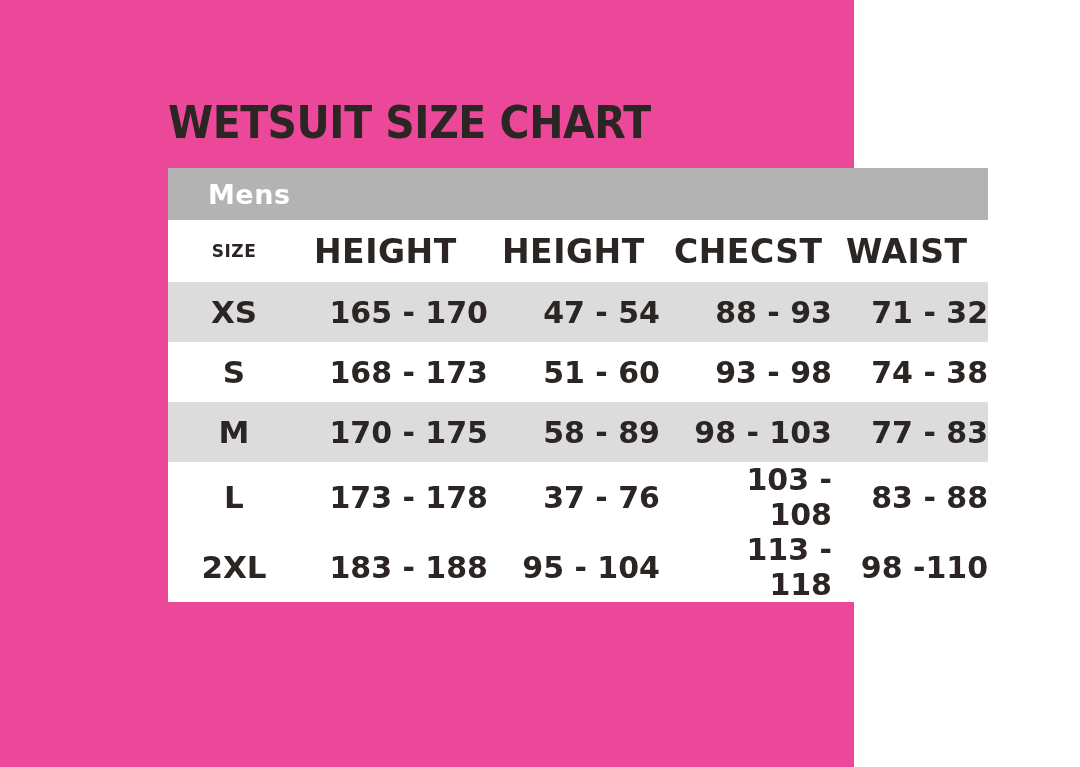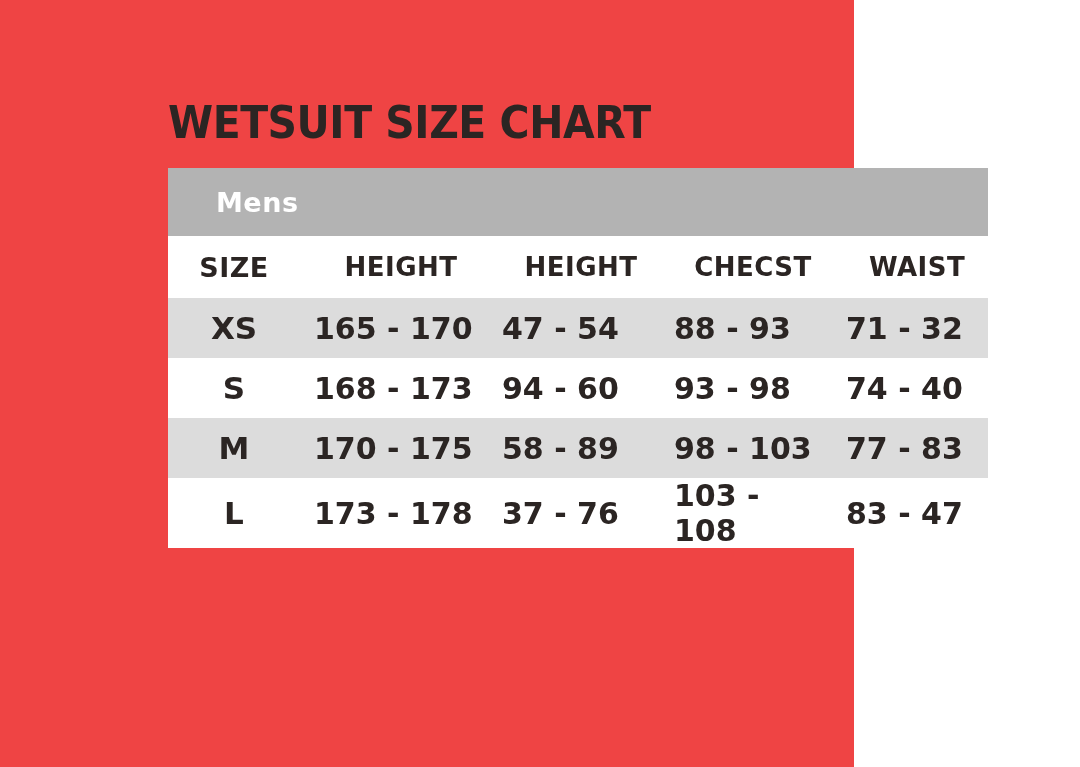--- a/index.html
+++ b/index.html
@@ -11,21 +11,21 @@
     width: 1080px;
     height: 767px;
     font-family: "Liberation Sans", sans-serif;
     color: #2b2523;
     overflow: hidden;
   }
   .page {
     position: relative;
     width: 854px;
     height: 767px;
-    background: #ef4444;
+    background: #ec4899;
   }
   .chart-wrap {
     position: absolute;
     left: 168px;
     top: 100px;
     width: 820px;
   }
   .chart-title {
     font-family: "DejaVu Sans", sans-serif;
     font-weight: bold;
@@ -45,57 +45,57 @@
   }
   table.size-table col.c-size   { width: 132px; }
   table.size-table col.c-height { width: 188px; }
   table.size-table col.c-weight { width: 172px; }
   table.size-table col.c-chest  { width: 172px; }
   table.size-table col.c-waist  { width: 156px; }
 
   tr.band-row td {
     background: #b3b3b3;
     height: 52px;
-    padding: 8px;
+    padding: 0;
   }
   .band-label {
     font-family: "DejaVu Sans", sans-serif;
     font-weight: bold;
     font-size: 27px;
     color: #ffffff;
     padding-left: 40px;
     letter-spacing: 0.5px;
   }
   tr.head-row th {
     background: #ffffff;
     height: 62px;
     font-family: "DejaVu Sans", sans-serif;
     font-weight: bold;
-    font-size: 26px;
+    font-size: 33px;
     color: #2b2523;
     letter-spacing: 0.5px;
-    text-align: center;
+    text-align: left;
     padding: 0;
     vertical-align: middle;
   }
   tr.head-row th.size-head {
     text-align: center;
-    font-size: 27px;
+    font-size: 17px;
   }
   tr.head-row th span.pad {
     display: inline-block;
     padding-left: 14px;
   }
   tr.data-row td {
     height: 60px;
     font-family: "DejaVu Sans", sans-serif;
     font-weight: bold;
     font-size: 30px;
     color: #2b2523;
-    text-align: left;
+    text-align: right;
     padding: 0;
     vertical-align: middle;
     letter-spacing: 0px;
   }
   tr.data-row td.size-cell {
     text-align: center;
     font-size: 31px;
   }
   tr.data-row td span.pad {
     display: inline-block;
@@ -151,38 +151,45 @@
           <td class="size-cell">XS</td>
           <td><span class="pad">165 - 170</span></td>
           <td><span class="pad">47 - 54</span></td>
           <td><span class="pad">88 - 93</span></td>
           <td><span class="pad">71 - 32</span></td>
         </tr>
 
         <tr class="data-row plain">
           <td class="size-cell">S</td>
           <td><span class="pad">168 - 173</span></td>
-          <td><span class="pad">94 - 60</span></td>
+          <td><span class="pad">51 - 60</span></td>
           <td><span class="pad">93 - 98</span></td>
-          <td><span class="pad">74 - 40</span></td>
+          <td><span class="pad">74 - 38</span></td>
         </tr>
 
         <tr class="data-row shaded">
           <td class="size-cell">M</td>
           <td><span class="pad">170 - 175</span></td>
           <td><span class="pad">58 - 89</span></td>
           <td><span class="pad">98 - 103</span></td>
           <td><span class="pad">77 - 83</span></td>
         </tr>
 
         <tr class="data-row plain">
           <td class="size-cell">L</td>
           <td><span class="pad">173 - 178</span></td>
           <td><span class="pad">37 - 76</span></td>
           <td><span class="pad">103 - 108</span></td>
-          <td><span class="pad">83 - 47</span></td>
+          <td><span class="pad">83 - 88</span></td>
         </tr>
 
 
+        <tr class="data-row plain">
+          <td class="size-cell">2XL</td>
+          <td><span class="pad">183 - 188</span></td>
+          <td><span class="pad">95 - 104</span></td>
+          <td><span class="pad">113 - 118</span></td>
+          <td><span class="pad">98 -110</span></td>
+        </tr>
       </tbody>
     </table>
   </div>
 </div>
 
 </body></html>

